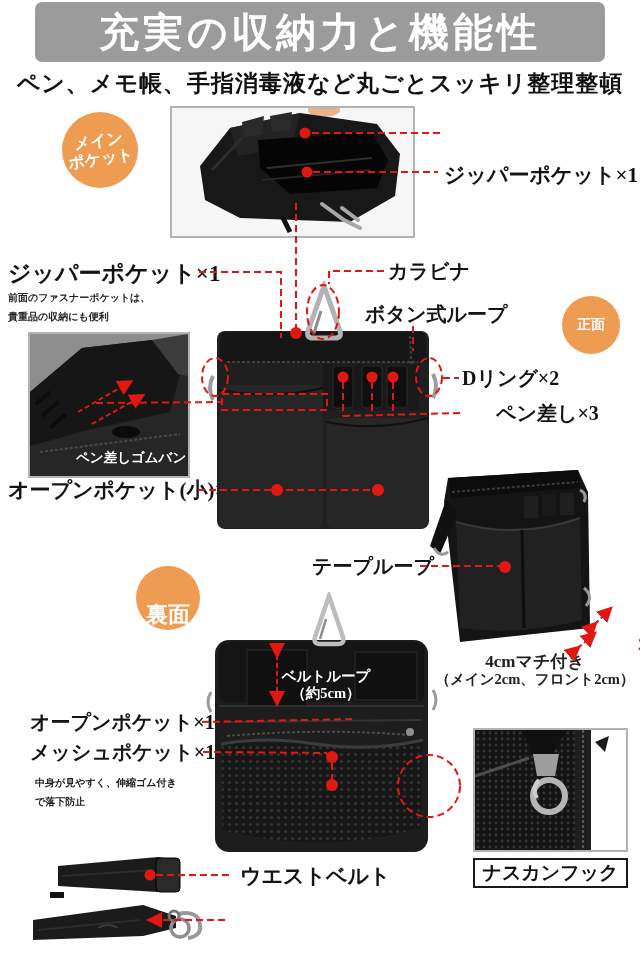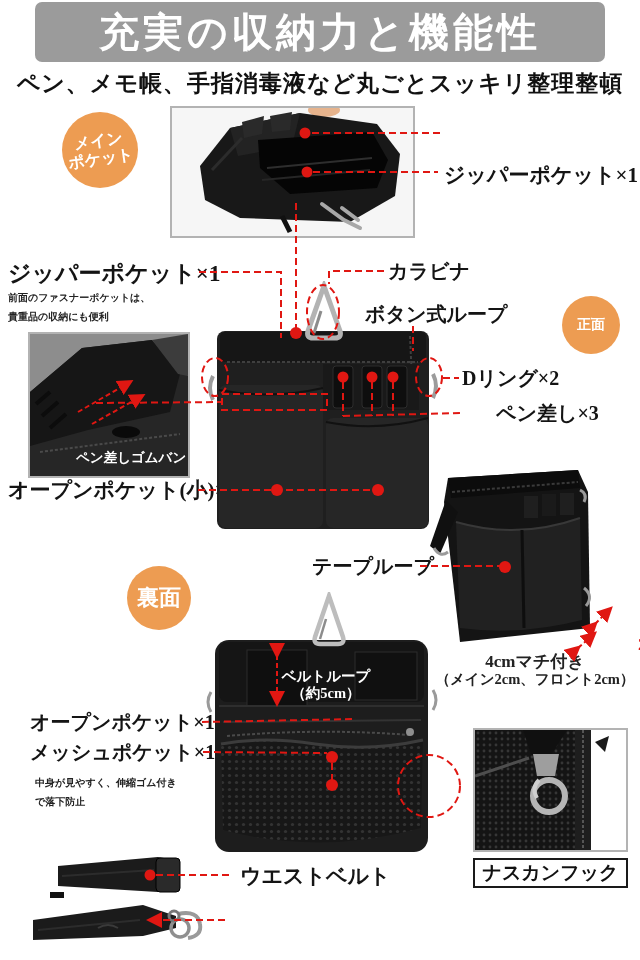--- a/index.html
+++ b/index.html
@@ -9,21 +9,21 @@
   .banner{left:35px;top:2px;width:570px;height:60px;background:#9b9b9b;border-radius:7px;
           display:flex;align-items:center;justify-content:center;}
   .banner-text{color:#fff;font-size:40px;font-weight:700;letter-spacing:4px;white-space:nowrap;}
   .subtitle{left:0;top:68px;width:640px;text-align:center;font-size:23px;font-weight:700;color:#111;
             letter-spacing:1px;white-space:nowrap;}
   .badge{border-radius:50%;background:#ED9C52;color:#fff;display:flex;align-items:center;
          justify-content:center;text-align:center;font-weight:700;}
   .badge-main{left:62px;top:112px;width:76px;height:76px;font-size:16px;line-height:1.15;}
   .badge-main .rot{transform:rotate(-8deg);}
   .badge-front{left:562px;top:296px;width:58px;height:58px;font-size:14px;font-family:Liberation Serif, serif;}
-  .badge-back{left:127px;top:566px;width:64px;height:64px;font-size:22px;}
+  .badge-back{left:136px;top:566px;width:64px;height:64px;font-size:22px;align-items:flex-end;}
   .photo-frame{border:2px solid #b3b3b3;background:#fafafa;box-sizing:border-box;}
   .lbl{font-size:20px;font-weight:700;color:#141414;white-space:nowrap;transform:translateY(-50%);}
   .lbl-lg{font-size:23px;}
   .lbl-md{font-size:21px;}
   .lbl-sm{font-size:10px;font-weight:700;color:#222;white-space:nowrap;transform:translateY(-50%);}
   .lbl-white{color:#fff;font-weight:700;white-space:nowrap;transform:translateY(-50%);}
   .lbl-red{color:#E01712;font-size:17px;font-weight:700;white-space:nowrap;transform:translateY(-50%);margin-left:44px;}
   .center-txt{text-align:center;transform:none;}
   .hook-box{left:473px;top:858px;width:155px;height:30px;background:#fff;border:2px solid #1a1a1a;
             box-sizing:border-box;display:flex;align-items:center;justify-content:center;

